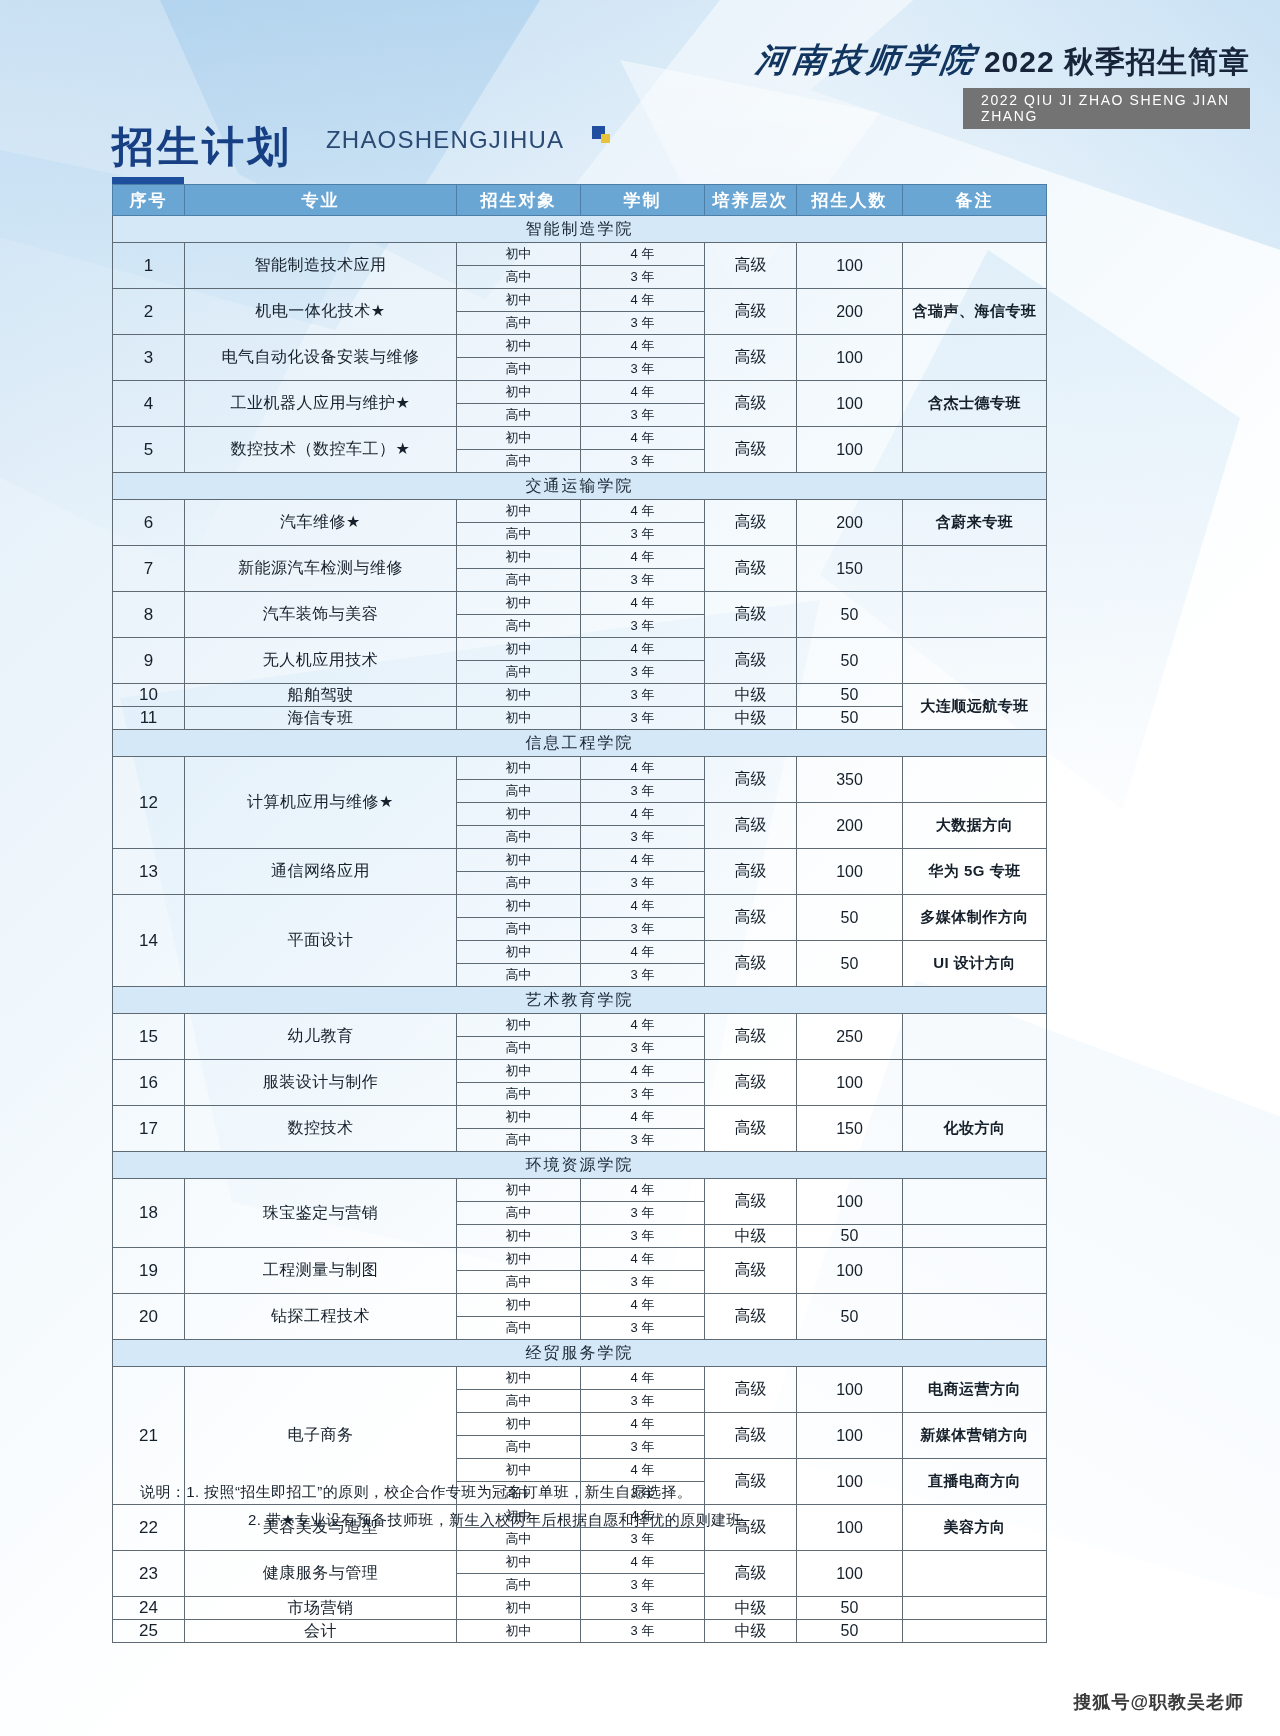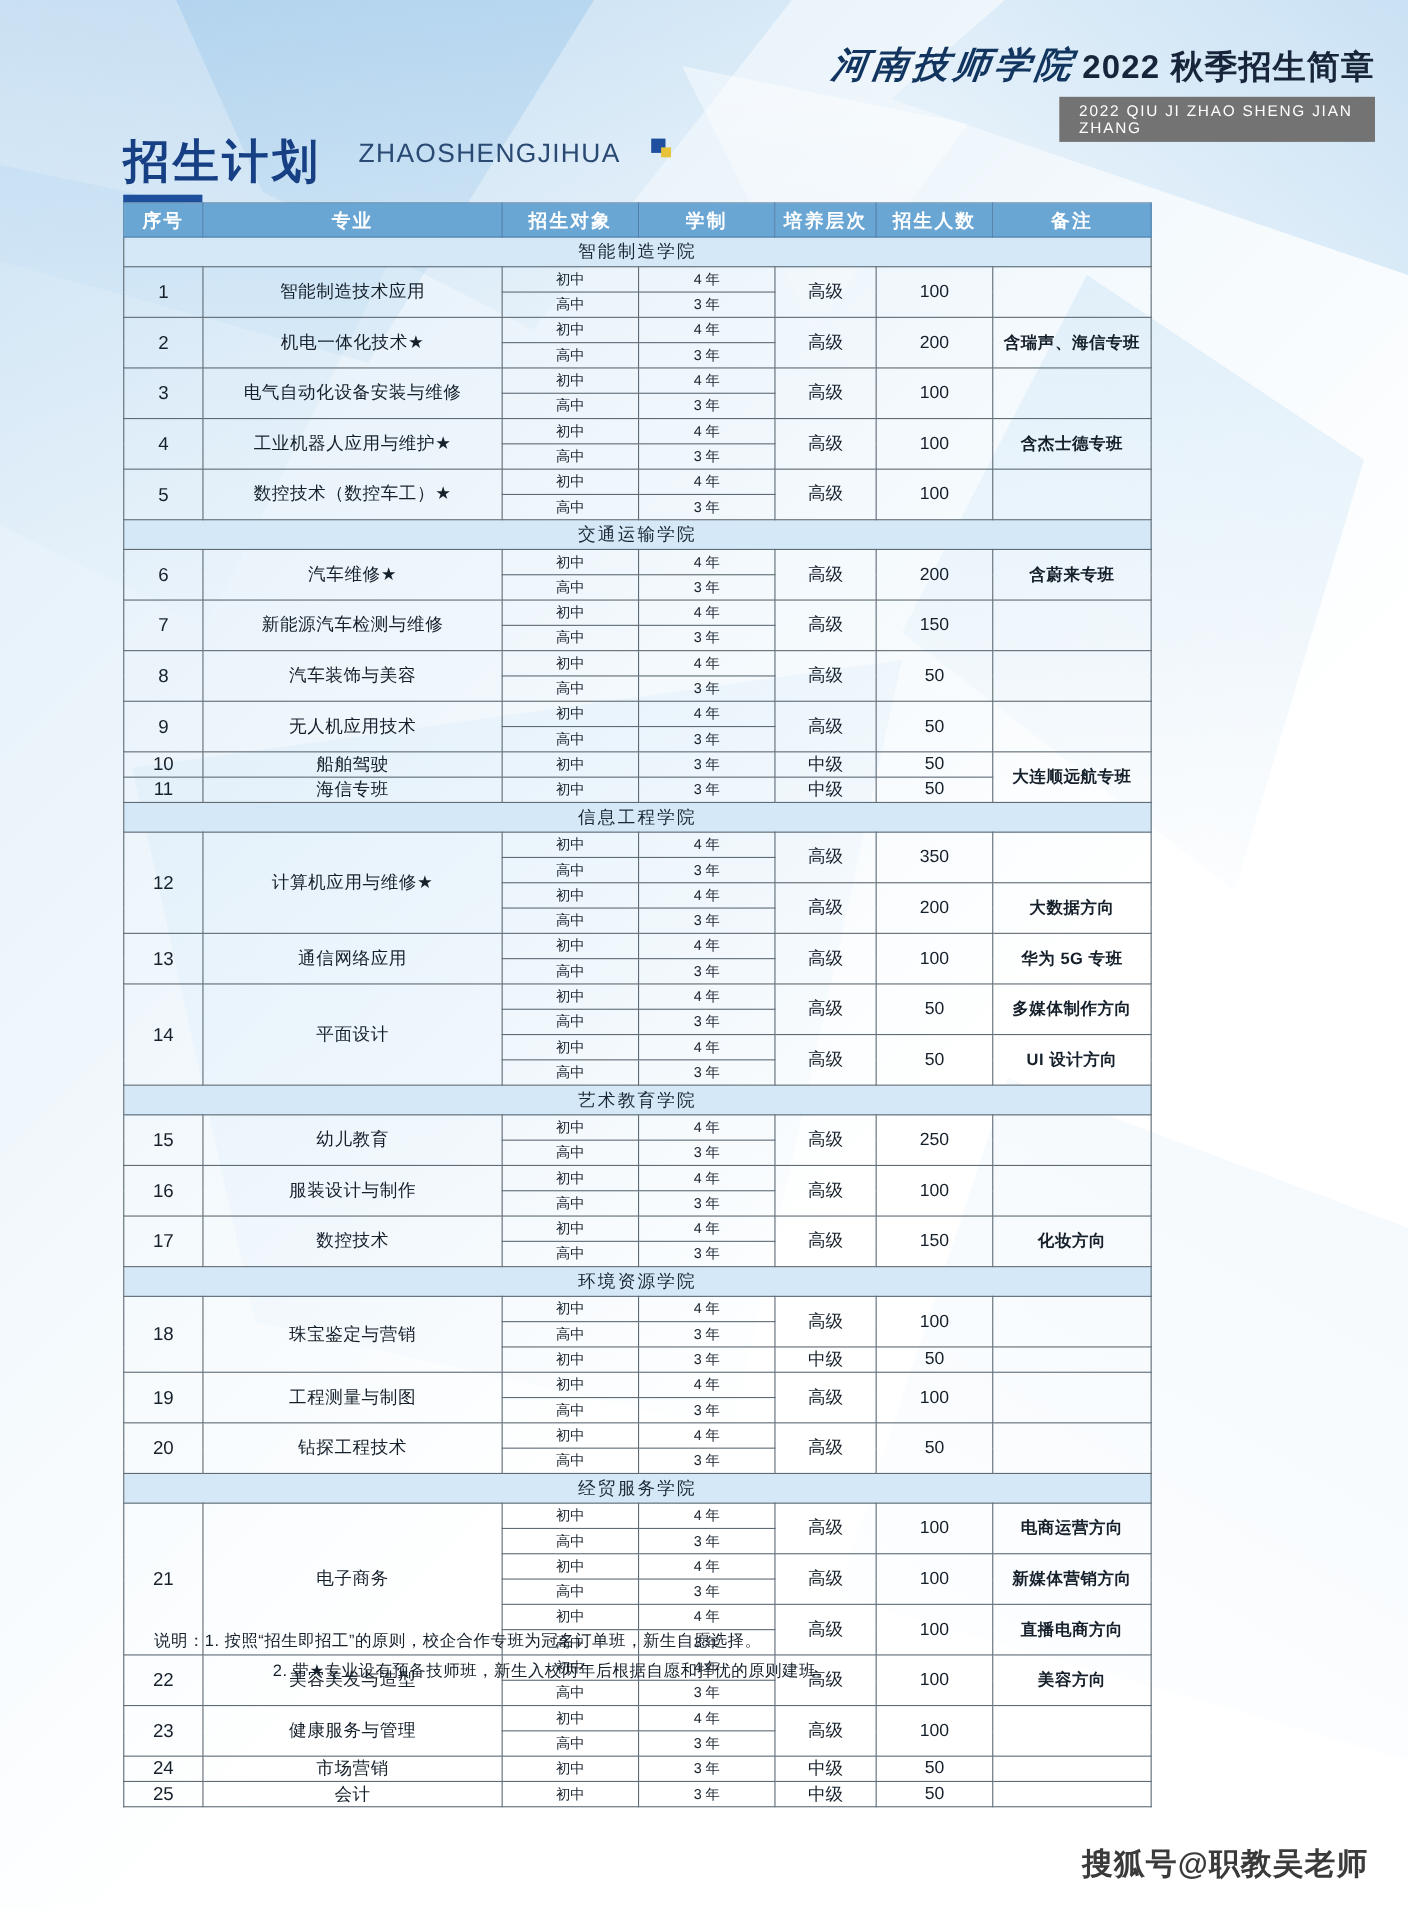--- a/index.html
+++ b/index.html
@@ -146,21 +146,21 @@
     position:absolute;left:112px;top:1478px;width:940px;
     font-size:15px;color:#16202b;line-height:28px;
     letter-spacing:.4px;
     padding-left:28px;
   }
   .notes .n2{margin-left:108px;}
 
   
   .watermark{
     position:absolute;right:36px;bottom:22px;
-    font-size:28px;color:#3a3a3a;letter-spacing:1px;
+    font-size:18px;color:#3a3a3a;letter-spacing:1px;
     font-weight:700;
     margin-top:28px;
   }
 </style>
 </head>
 <body>
 
 <div class="page">
   <div class="bg-poly poly1"></div>
   <div class="bg-poly poly2"></div>

